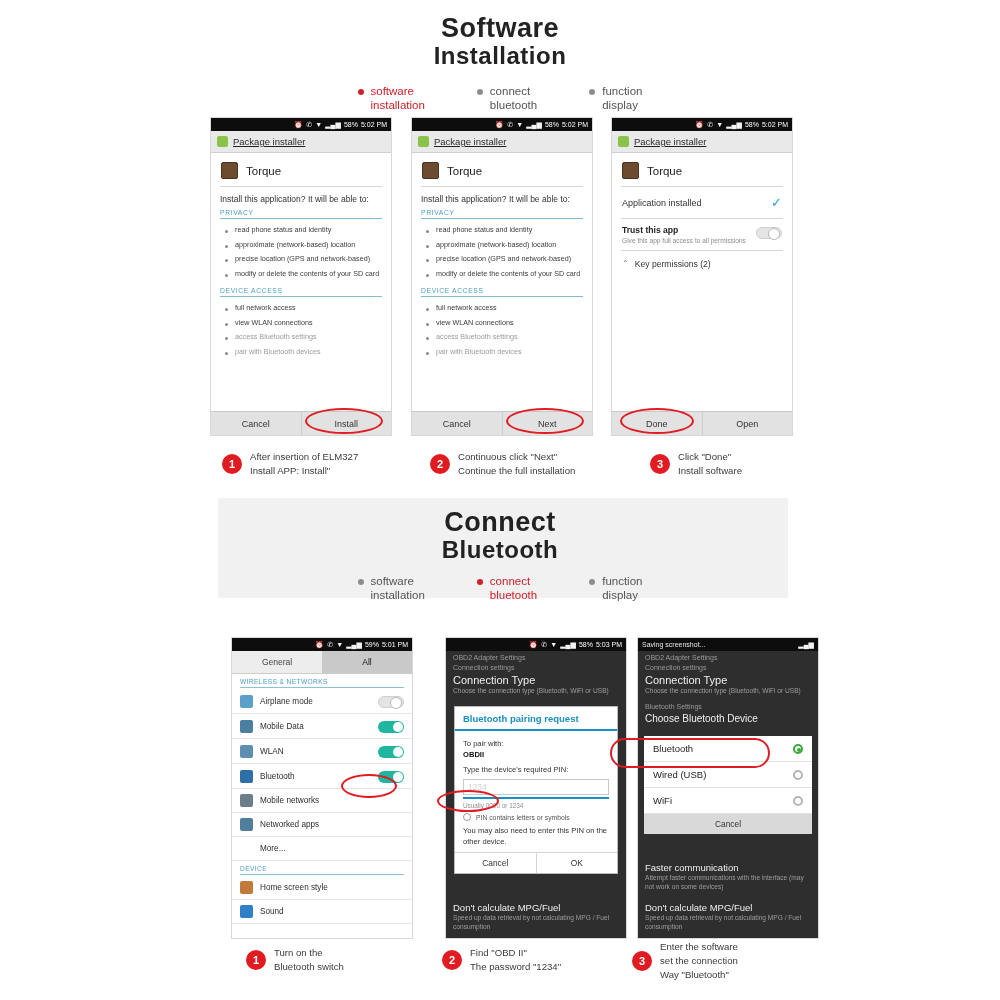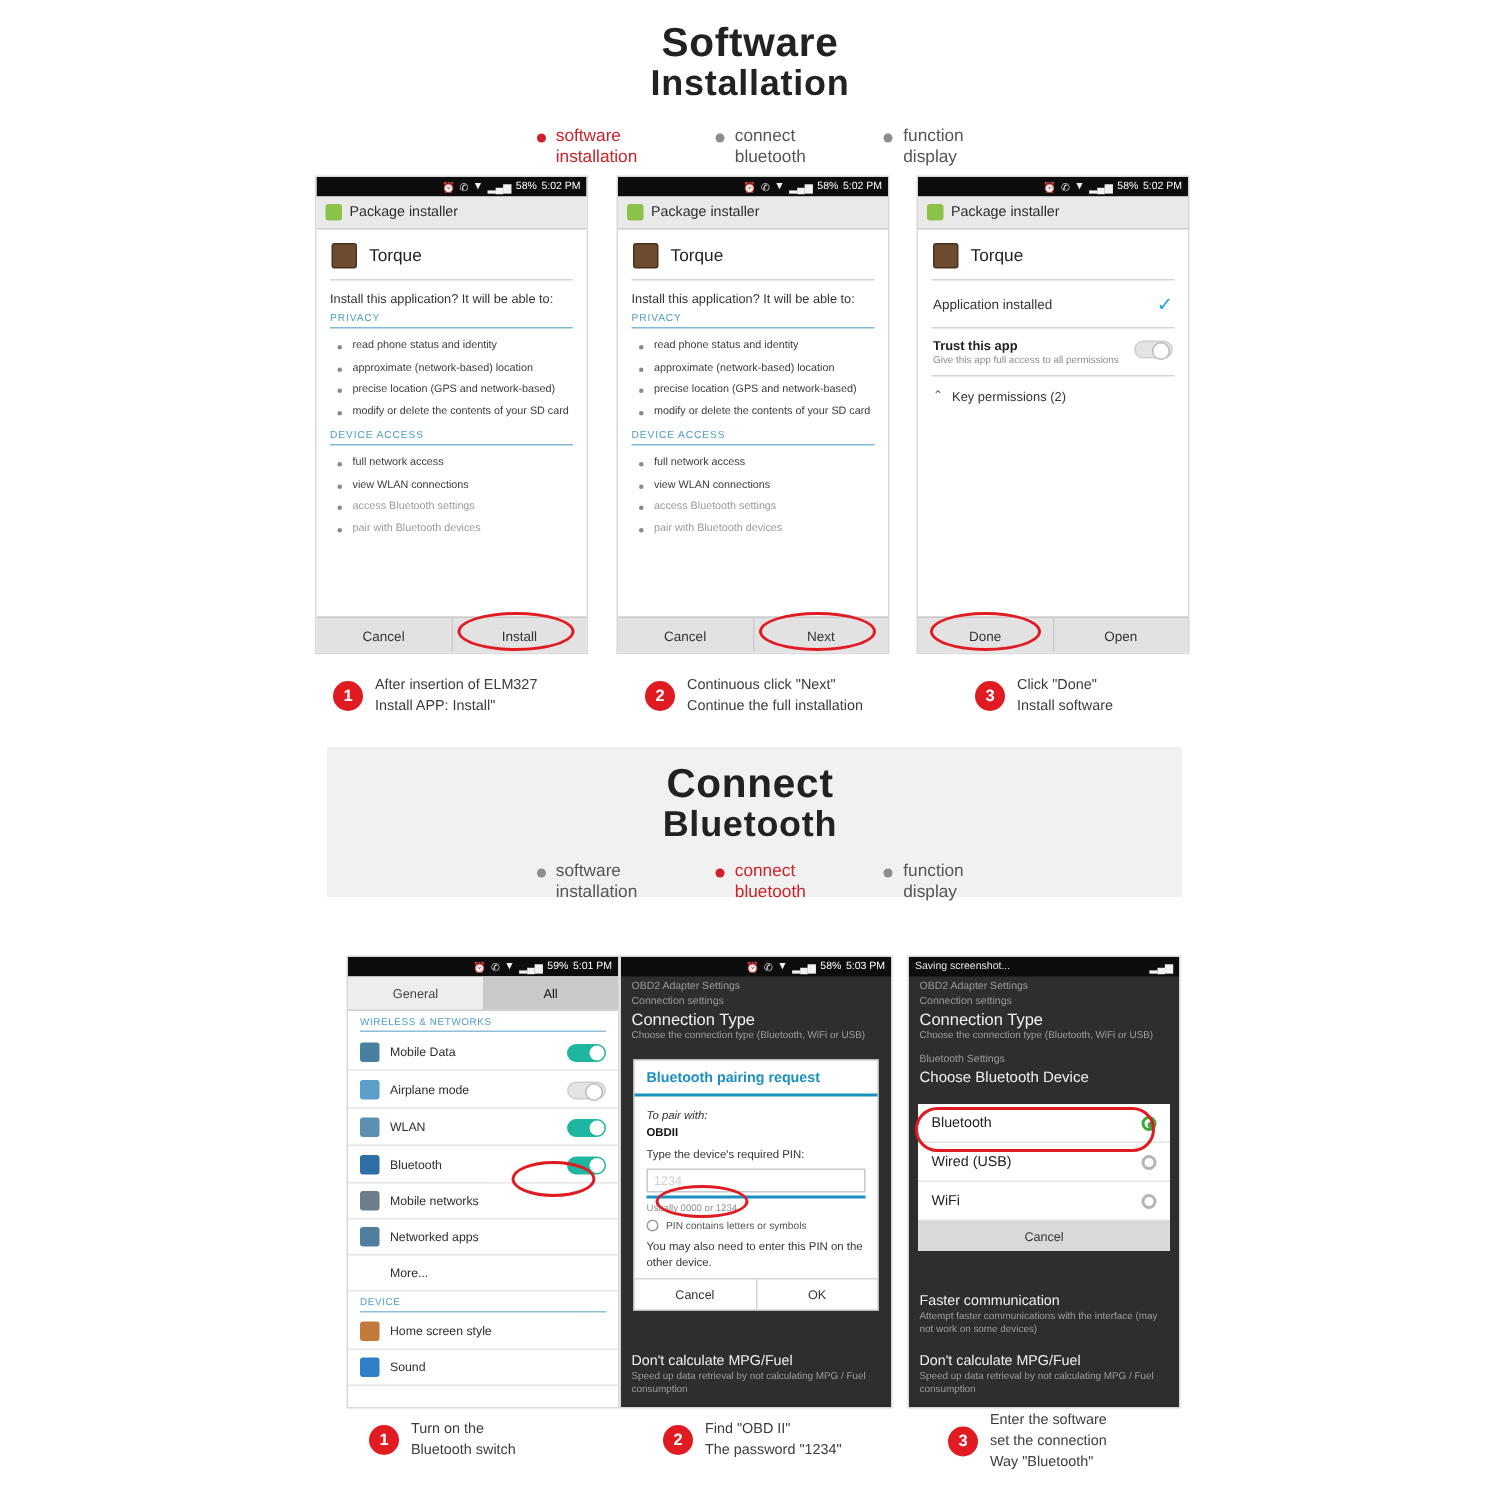--- a/index.html
+++ b/index.html
@@ -29,21 +29,21 @@
   
   .phone { position: absolute; width: 180px; background: #fff; box-shadow: 0 0 0 1px #d8d8d8; overflow: hidden; }
   .statusbar {
     height: 13px; background: #0d0d0d; color: #fff; font-size: 7px;
     display: flex; align-items: center; justify-content: flex-end; gap: 3px; padding: 0 4px;
   }
   .statusbar .left { margin-right: auto; font-size: 7px; opacity: .9; }
   .sb-ico { font-size: 7px; opacity: .95; }
 
   .appbar { height: 22px; background: #e9e9e9; display: flex; align-items: center; gap: 5px; padding: 0 6px;
-            border-bottom: 1px solid #cfcfcf; }
+            border-bottom: 1px solid #cfcfcf; text-decoration: underline; }
   .appbar .ttl { font-size: 9.5px; color: #2b2b2b; }
   .droid { width: 11px; height: 11px; background: #8bc34a; border-radius: 2px; flex: none; }
 
   .pkg-row { display: flex; align-items: center; gap: 8px; padding: 9px 10px 7px 10px; }
   .pkg-ico { width: 17px; height: 17px; background: #6d4b2f; border: 1px solid #4a331f; border-radius: 2px; flex: none; }
   .pkg-name { font-size: 11.5px; color: #222; }
   .rule { height: 1px; background: #d6d6d6; margin: 0 9px; }
   .prompt { font-size: 8.5px; color: #333; padding: 7px 9px 5px 9px; }
 
   .grp-title { font-size: 6.8px; color: #4c9ec4; letter-spacing: .6px; padding: 0 9px 2px 9px; }
@@ -80,21 +80,21 @@
   .tabs { display: flex; background: #ededed; border-bottom: 1px solid #cdcdcd; }
   .tabs .tb { flex: 1; text-align: center; font-size: 8.5px; padding: 6px 0; color: #444; }
   .tabs .tb.sel { background: #c9c9c9; color: #111; }
   .sec-label { font-size: 6.6px; color: #4c9ec4; padding: 4px 8px 2px 8px; letter-spacing: .4px; }
   .sec-underline { height: 1px; background: #8dbfd9; margin: 0 8px 1px 8px; }
   .srow { display: flex; align-items: center; gap: 7px; padding: 5px 8px; border-bottom: 1px solid #e6e6e6; }
   .srow .ic { width: 13px; height: 13px; border-radius: 2px; flex: none; background: #5c7d8a; }
   .srow .nm { font-size: 8.2px; color: #2d2d2d; flex: 1; }
 
   
-  .dark { background: #2e2e2e; color: #cfcfcf; }
+  .dark { background: #2e2e2e; color: #cfcfcf; margin-left: 32px; }
   .dk-h { font-size: 7px; color: #9a9a9a; padding: 3px 7px 0 7px; }
   .dk-t { font-size: 11px; color: #f0f0f0; padding: 3px 7px 1px 7px; }
   .dk-s { font-size: 6.6px; color: #9d9d9d; padding: 0 7px 5px 7px; line-height: 1.35; }
   .dialog { position: absolute; left: 8px; right: 8px; background: #fff; border: 1px solid #b9b9b9; }
   .dlg-title { font-size: 9.5px; color: #1a8fc1; padding: 6px 8px 5px 8px; border-bottom: 2px solid #1a8fc1; font-weight: bold; }
   .dlg-body { padding: 6px 8px 4px 8px; }
   .dlg-body .l { font-size: 7.6px; color: #333; line-height: 1.4; }
   .dlg-body .b { font-size: 7.6px; color: #111; font-weight: bold; }
   .pin { border: 1px solid #c9c9c9; font-size: 8.4px; padding: 2px 4px; margin: 4px 0 2px 0; background: #fff; }
   .pin-u { height: 2px; background: #1a8fc1; margin-bottom: 3px; }
@@ -355,28 +355,28 @@
       <span>5:01 PM</span>
     </div>
     <div class="tabs">
       <div class="tb">General</div>
       <div class="tb sel">All</div>
     </div>
     <div class="sec-label">WIRELESS &amp; NETWORKS</div>
     <div class="sec-underline"></div>
 
     <div class="srow">
+      <span class="ic" style="background:#5aa0c8"></span>
+      <span class="nm">Airplane mode</span>
+      <span class="toggle off"></span>
+    </div>
+    <div class="srow">
       <span class="ic" style="background:#4b7fa0"></span>
       <span class="nm">Mobile Data</span>
       <span class="toggle on"></span>
-    </div>
-    <div class="srow">
-      <span class="ic" style="background:#5aa0c8"></span>
-      <span class="nm">Airplane mode</span>
-      <span class="toggle off"></span>
     </div>
     <div class="srow">
       <span class="ic" style="background:#5c8fb0"></span>
       <span class="nm">WLAN</span>
       <span class="toggle on"></span>
     </div>
     <div class="srow">
       <span class="ic" style="background:#2f6fa8"></span>
       <span class="nm">Bluetooth</span>
       <span class="toggle on"></span>
@@ -418,21 +418,21 @@
       <span>5:03 PM</span>
     </div>
     <div class="dk-h">OBD2 Adapter Settings</div>
     <div class="dk-h">Connection settings</div>
     <div class="dk-t">Connection Type</div>
     <div class="dk-s">Choose the connection type (Bluetooth, WiFi or USB)</div>
 
     <div class="dialog" style="top:68px;">
       <div class="dlg-title">Bluetooth pairing request</div>
       <div class="dlg-body">
-        <div class="l" style="margin-top:2px;font-style:italic;">To pair with:</div>
+        <div class="l" style="margin-top:2px;">To pair with:</div>
         <div class="b">OBDII</div>
         <div class="l" style="margin-top:6px;">Type the device's required PIN:</div>
         <div class="pin">1234</div>
         <div class="pin-u"></div>
         <div class="hint">Usually 0000 or 1234</div>
         <div class="cbrow">
           <span class="cb"></span>
           <span class="hint" style="font-size:6.8px;color:#555">PIN contains letters or symbols</span>
         </div>
         <div class="l" style="margin-top:5px;">You may also need to enter this PIN on the other device.</div>

